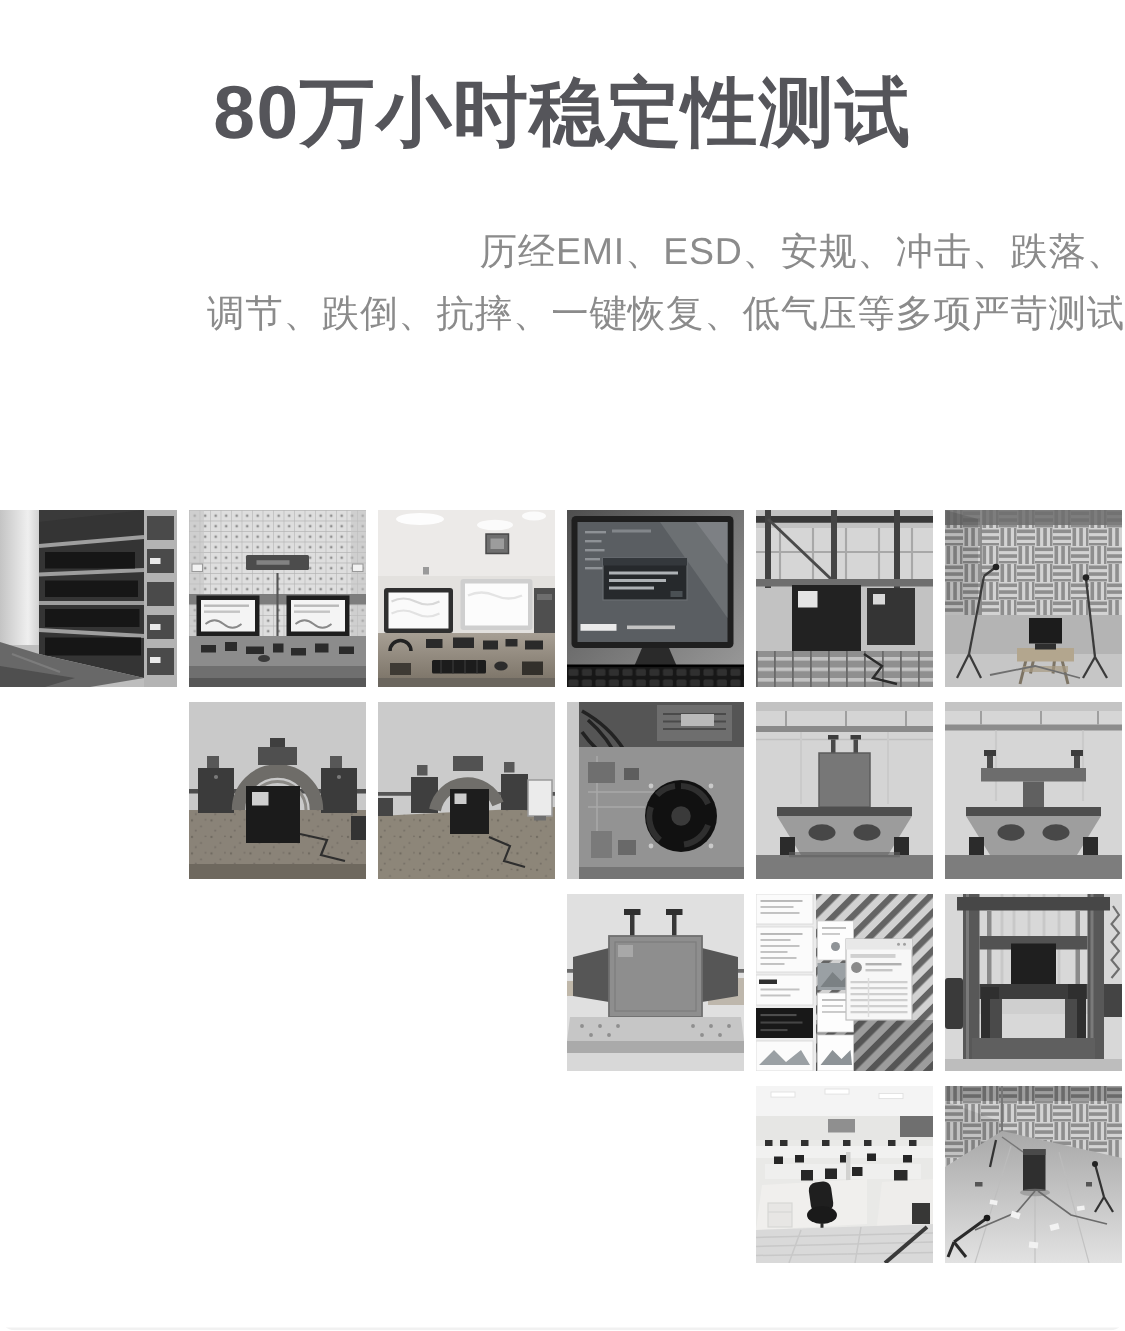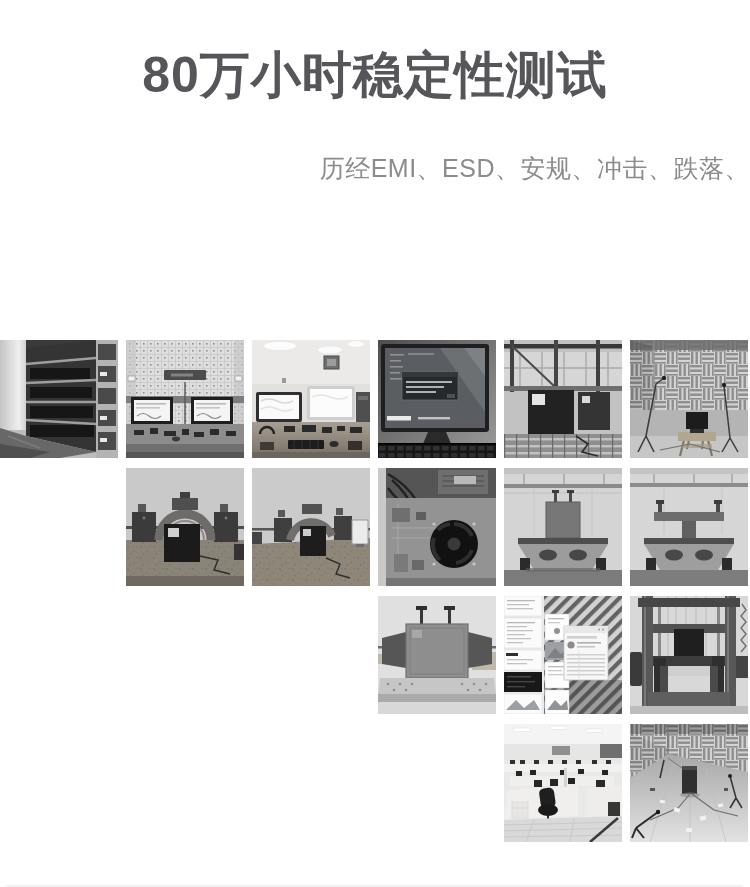--- a/index.html
+++ b/index.html
@@ -19,20 +19,21 @@
 </style>
 </head>
 <body>
 
 <div class="page">
 
   <h1 class="title">80万小时稳定性测试</h1>
 
   <div class="subtitle">
     <div>历经EMI、ESD、安规、冲击、跌落、</div>
+    <div>调节、跌倒、抗摔、一键恢复、低气压等多项严苛测试</div>
   </div>
 
   <svg class="defs-holder" aria-hidden="true">
     <defs>
       <linearGradient id="lgwall" x1="0" y1="0" x2="1" y2="0">
         <stop offset="0" stop-color="#c4c4c4"></stop>
           <stop offset="0.55" stop-color="#efefef"></stop>
           <stop offset="1" stop-color="#b2b2b2"></stop>
       </linearGradient>
       <linearGradient id="lgdesk" x1="0" y1="0" x2="0" y2="1">

